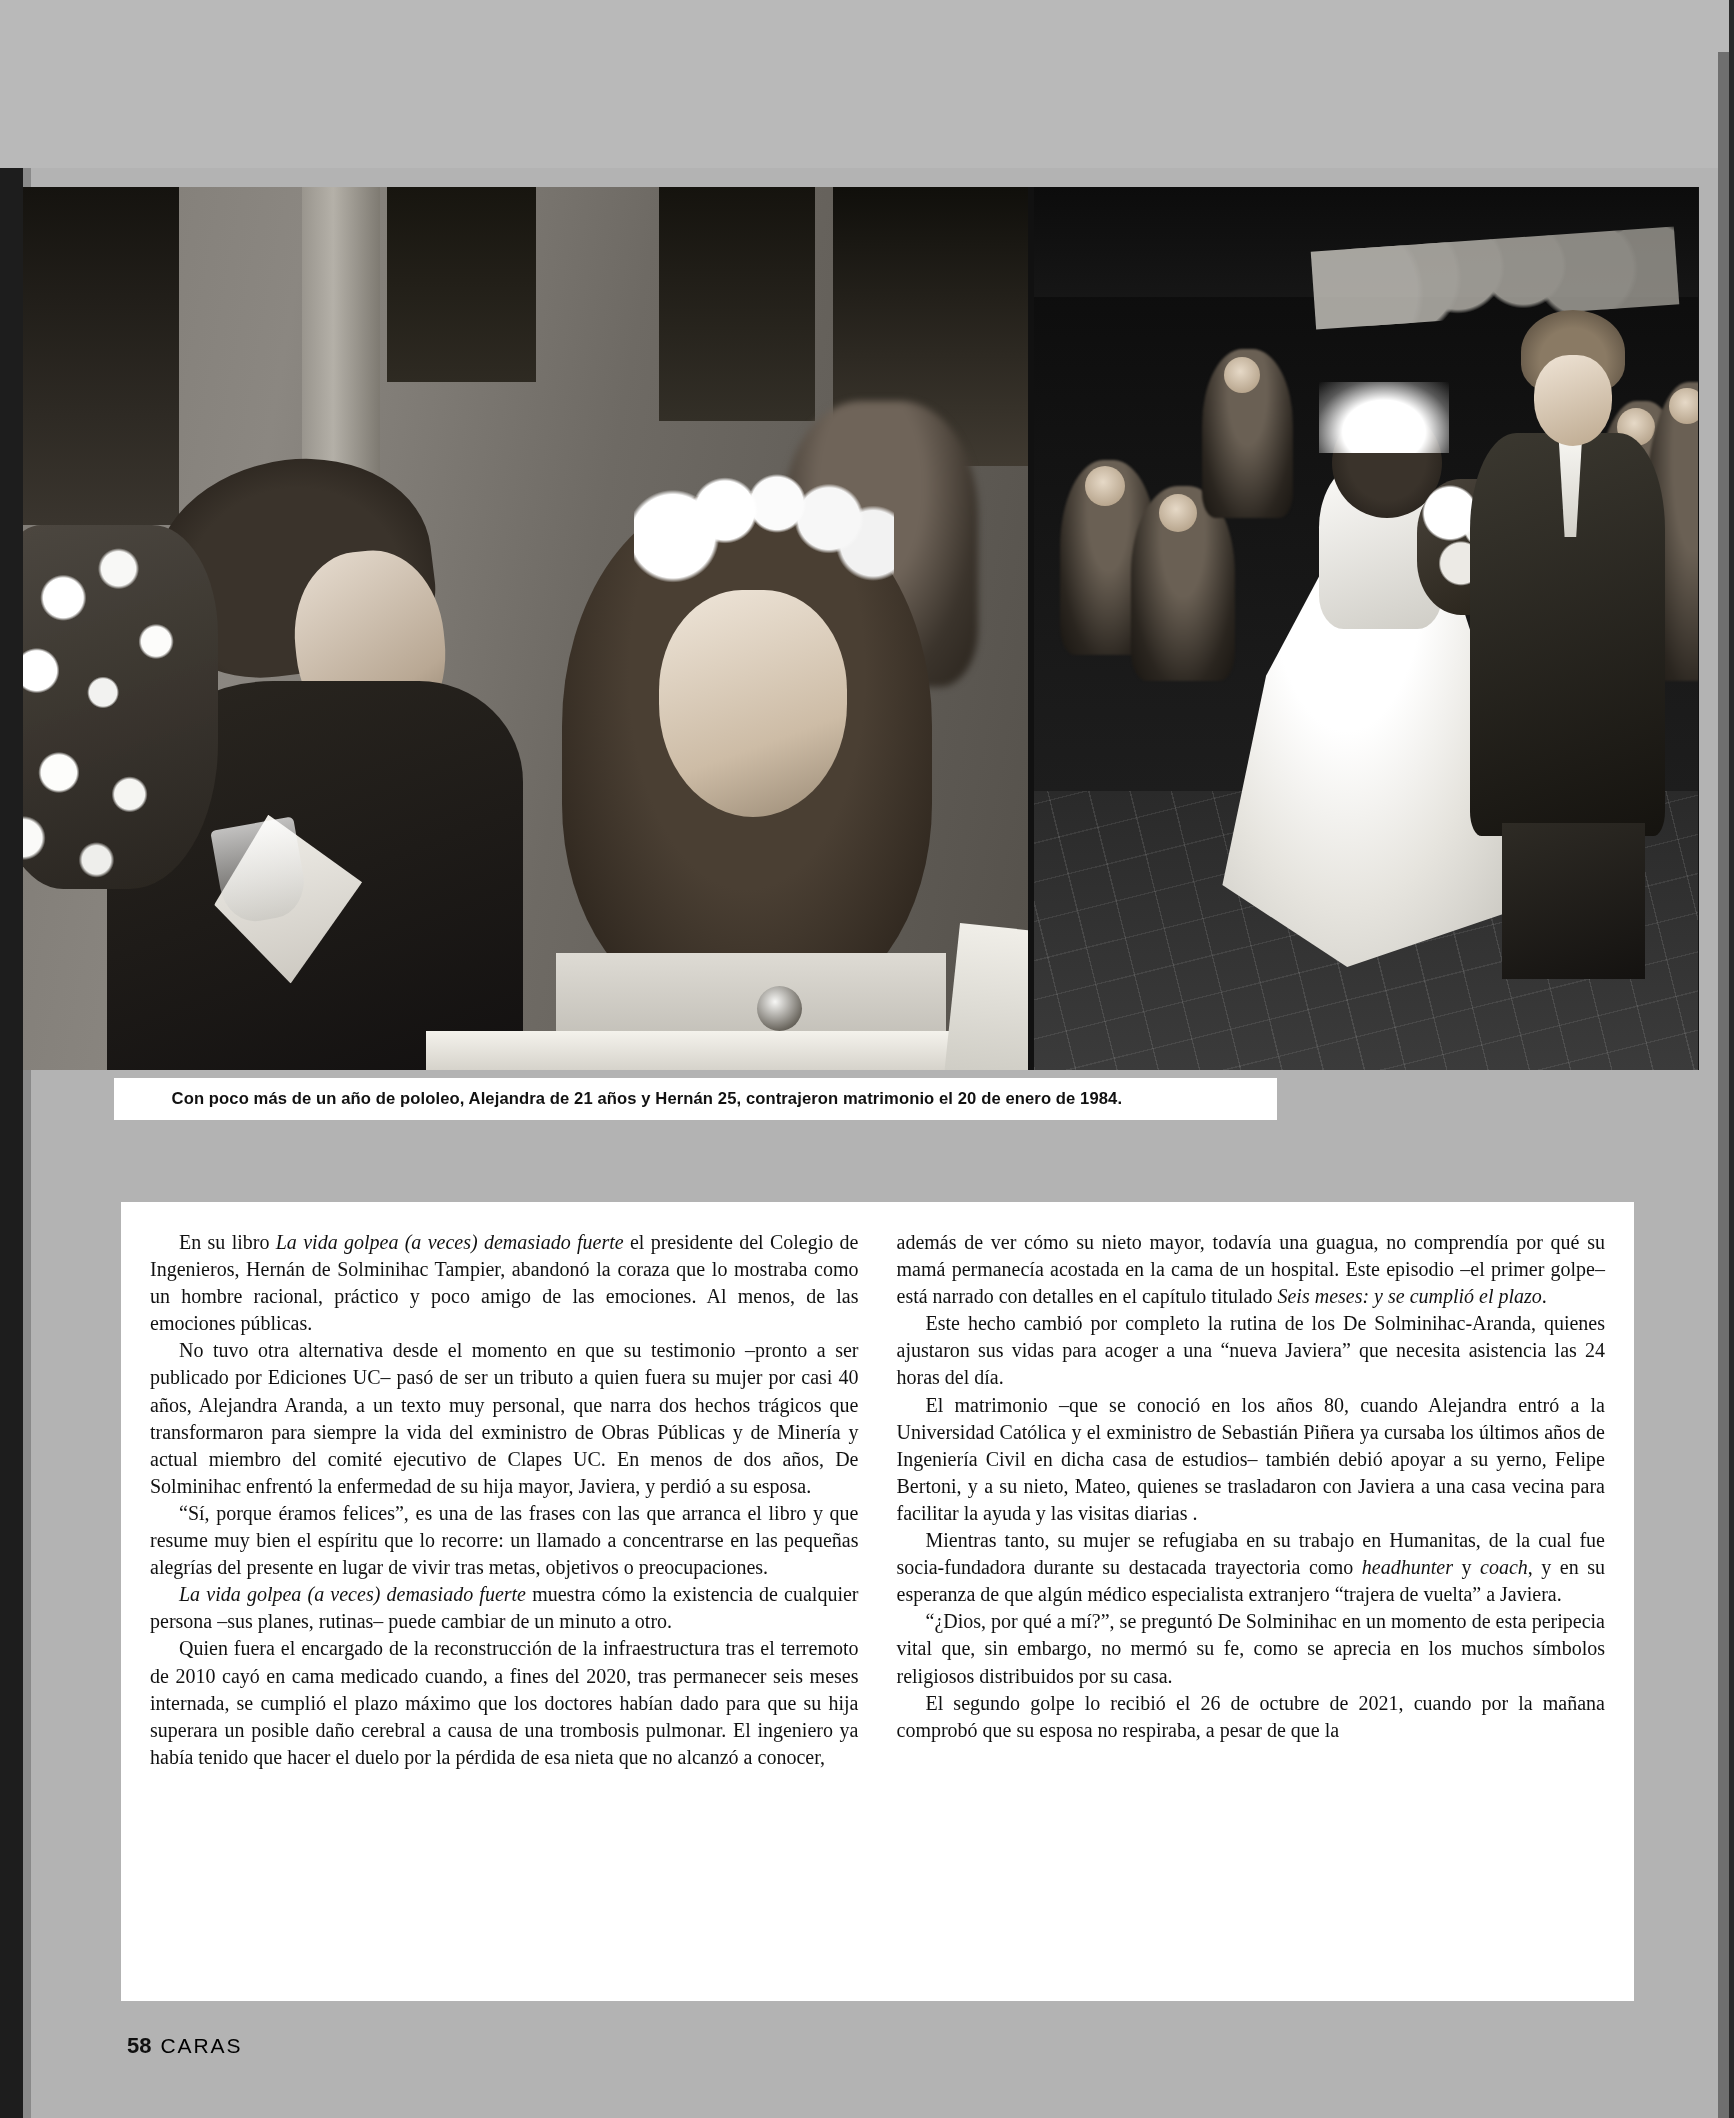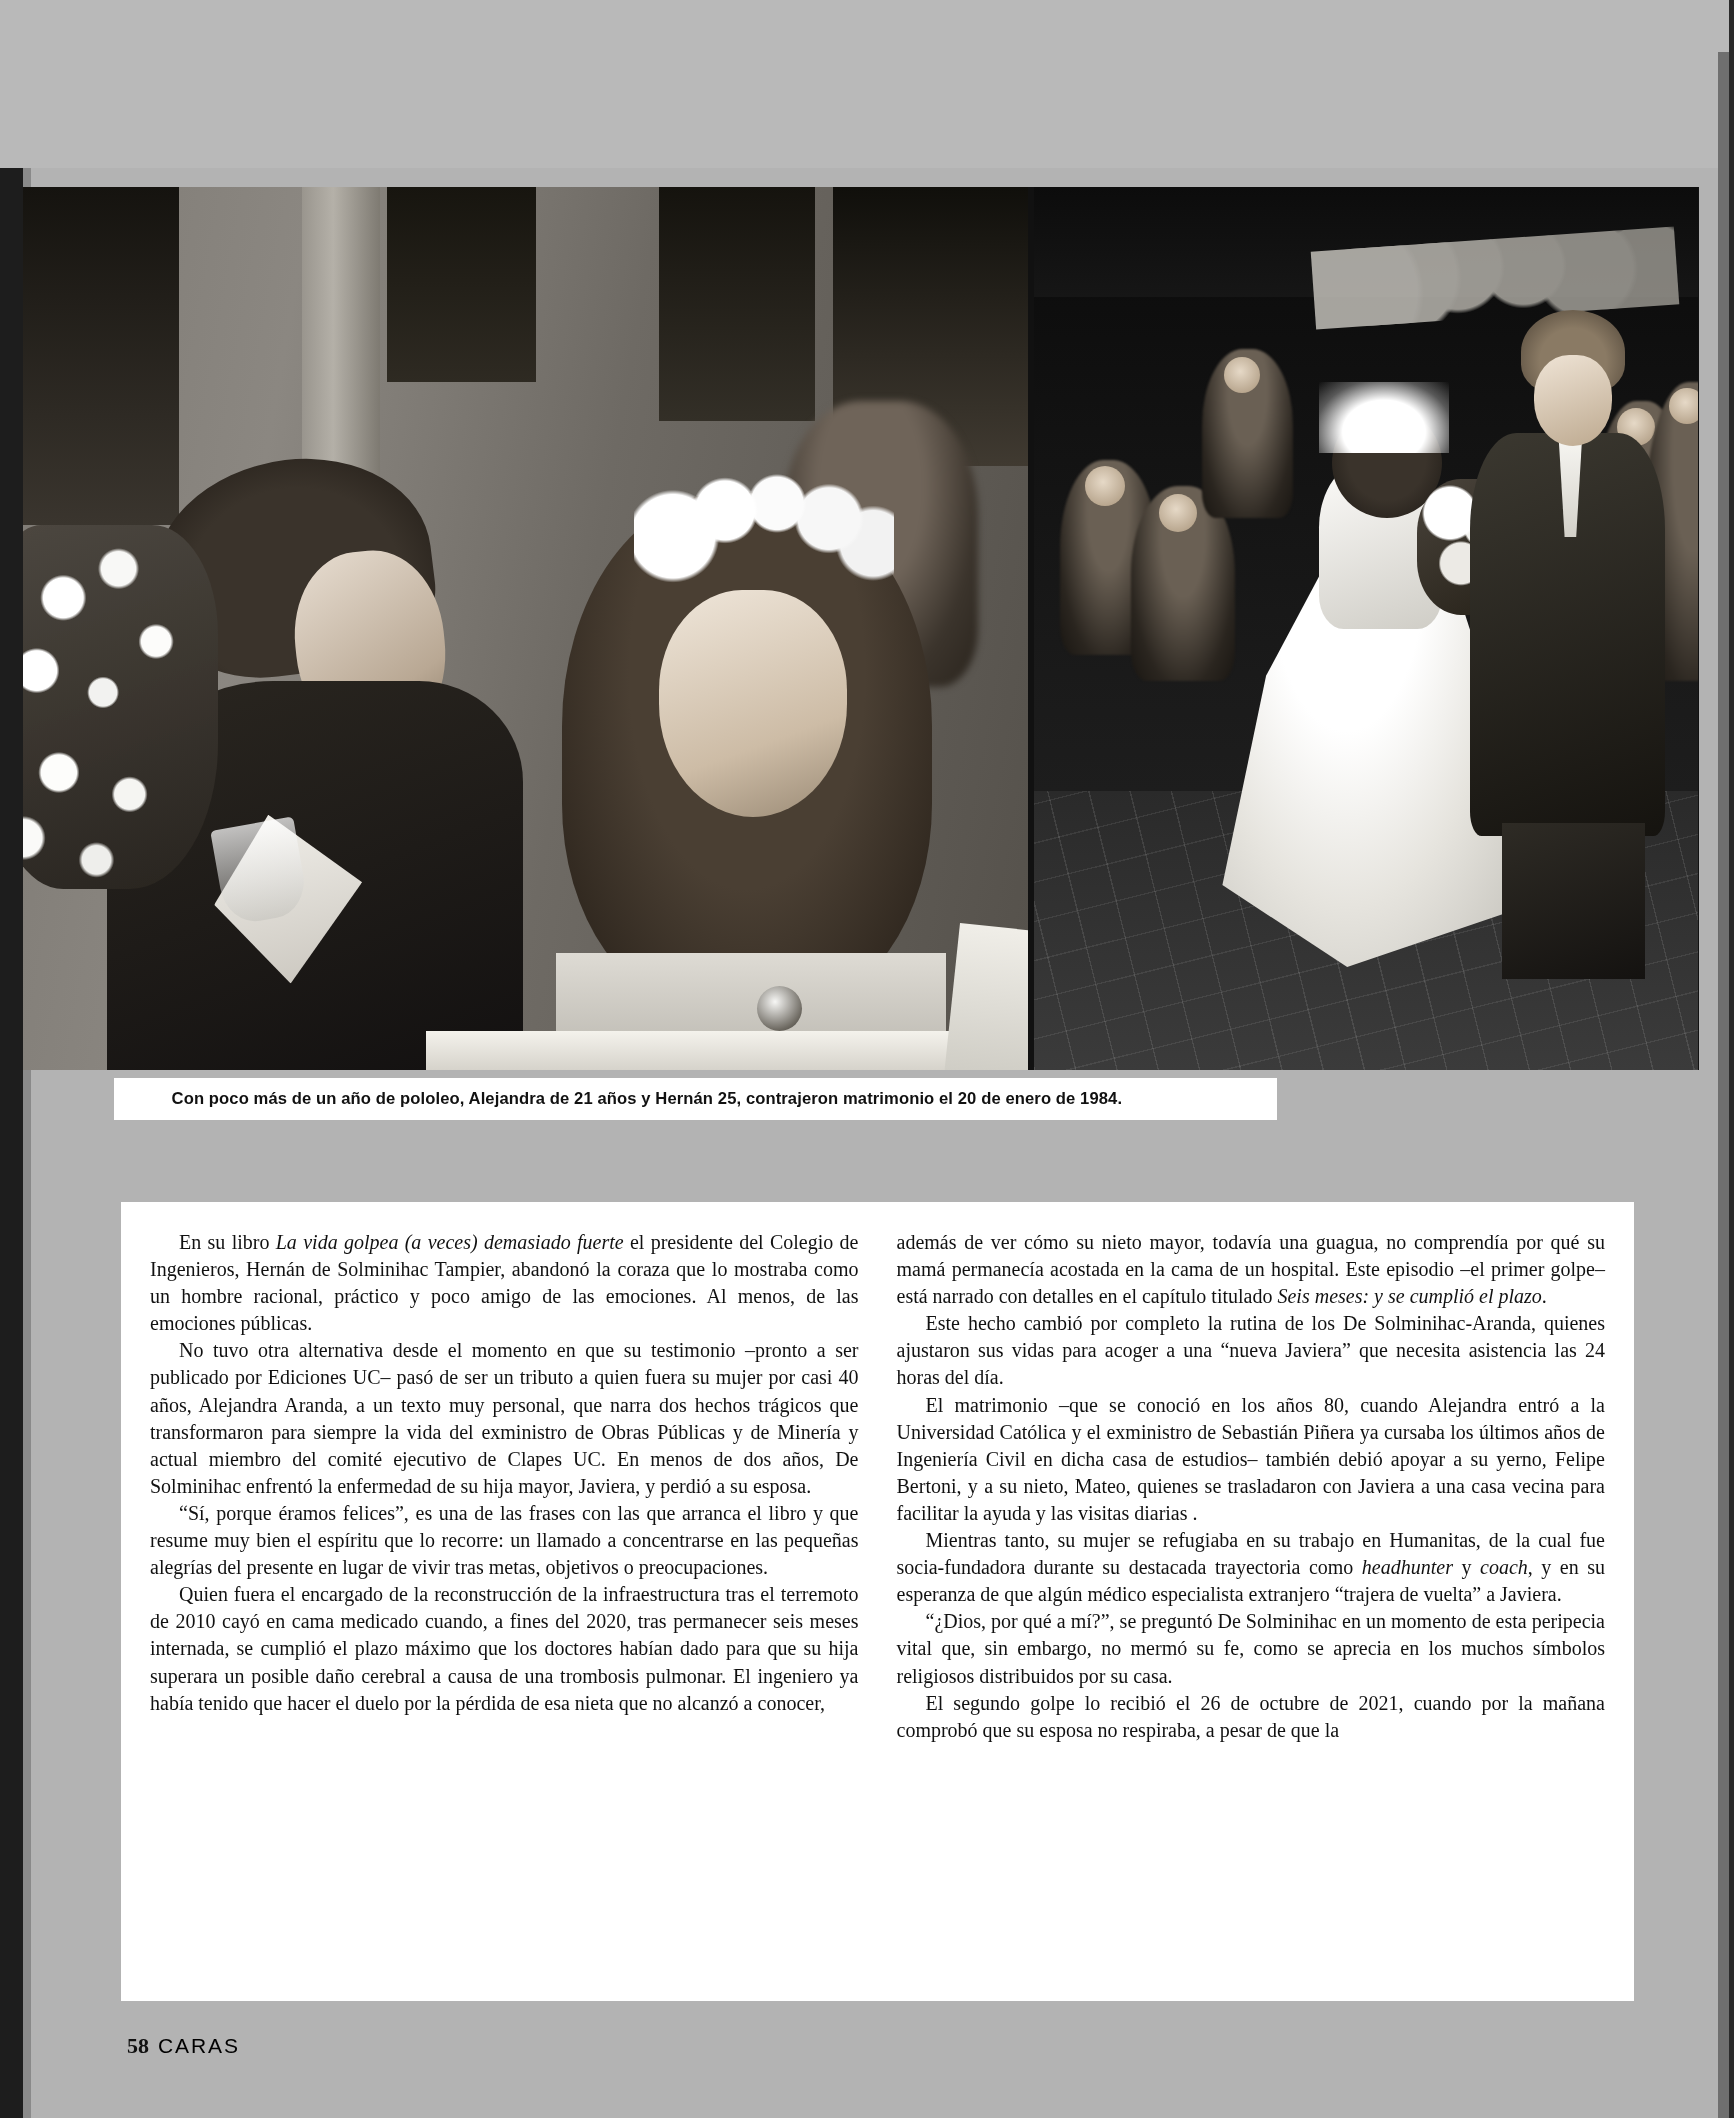--- a/index.html
+++ b/index.html
@@ -375,21 +375,21 @@
   
   .footer {
     position: absolute;
     left: 127px;
     top: 2033px;
     display: flex;
     align-items: baseline;
     gap: 9px;
   }
   .folio {
-    font-family: Liberation Serif, serif;
+    font-family: Liberation Sans, sans-serif;
     font-weight: 700;
     font-size: 22px;
     color: #111;
   }
   .mag {
     font-family: "Liberation Sans", sans-serif;
     font-weight: 400;
     font-size: 21px;
     letter-spacing: 1.9px;
     color: #000000;
@@ -479,20 +479,21 @@
   <div class="caption-box">
     <span class="caption-text">Con poco más de un año de pololeo, Alejandra de 21 años y Hernán 25, contrajeron matrimonio el 20 de enero de 1984.</span>
   </div>
 
   <div class="text-block">
     <div class="cols">
       <div class="col" id="col-left">
           <p><span>En su libro </span><em>La vida golpea (a veces) demasiado fuerte</em><span> el presidente del Colegio de Ingenieros, Hernán de Solminihac Tampier, abandonó la coraza que lo mostraba como un hombre racional, práctico y poco amigo de las emociones. Al menos, de las emociones públicas.</span></p>
           <p><span>No tuvo otra alternativa desde el momento en que su testimonio –pronto a ser publicado por Ediciones UC– pasó de ser un tributo a quien fuera su mujer por casi 40 años, Alejandra Aranda, a un texto muy personal, que narra dos hechos trágicos que transformaron para siempre la vida del exministro de Obras Públicas y de Minería y actual miembro del comité ejecutivo de Clapes UC. En menos de dos años, De Solminihac enfrentó la enfermedad de su hija mayor, Javiera, y perdió a su esposa.</span></p>
           <p><span>“Sí, porque éramos felices”, es una de las frases con las que arranca el libro y que resume muy bien el espíritu que lo recorre: un llamado a concentrarse en las pequeñas alegrías del presente en lugar de vivir tras metas, objetivos o preocupaciones.</span></p>
+          <p><em>La vida golpea (a veces) demasiado fuerte</em><span> muestra cómo la existencia de cualquier persona –sus planes, rutinas– puede cambiar de un minuto a otro.</span></p>
           <p><span>Quien fuera el encargado de la reconstrucción de la infraestructura tras el terremoto de 2010 cayó en cama medicado cuando, a fines del 2020, tras permanecer seis meses internada, se cumplió el plazo máximo que los doctores habían dado para que su hija superara un posible daño cerebral a causa de una trombosis pulmonar. El ingeniero ya había tenido que hacer el duelo por la pérdida de esa nieta que no alcanzó a conocer,</span></p>
         </div>
       <div class="col" id="col-right">
           <p class="noindent"><span>además de ver cómo su nieto mayor, todavía una guagua, no comprendía por qué su mamá permanecía acostada en la cama de un hospital. Este episodio –el primer golpe– está narrado con detalles en el capítulo titulado </span><em>Seis meses: y se cumplió el plazo</em><span>.</span></p>
           <p><span>Este hecho cambió por completo la rutina de los De Solminihac-Aranda, quienes ajustaron sus vidas para acoger a una “nueva Javiera” que necesita asistencia las 24 horas del día.</span></p>
           <p><span>El matrimonio –que se conoció en los años 80, cuando Alejandra entró a la Universidad Católica y el exministro de Sebastián Piñera ya cursaba los últimos años de Ingeniería Civil en dicha casa de estudios– también debió apoyar a su yerno, Felipe Bertoni, y a su nieto, Mateo, quienes se trasladaron con Javiera a una casa vecina para facilitar la ayuda y las visitas diarias .</span></p>
           <p><span>Mientras tanto, su mujer se refugiaba en su trabajo en Humanitas, de la cual fue socia-fundadora durante su destacada trayectoria como </span><em>headhunter</em><span> y </span><em>coach</em><span>,  y en su esperanza de que algún médico especialista extranjero “trajera de vuelta” a Javiera.</span></p>
           <p><span>“¿Dios, por qué a mí?”, se preguntó De Solminihac en un momento de esta peripecia vital que, sin embargo, no mermó su fe, como se aprecia en los muchos símbolos religiosos distribuidos por su casa.</span></p>
           <p><span>El segundo golpe lo recibió el 26 de octubre de 2021, cuando por la mañana comprobó que su esposa no respiraba, a pesar de que la</span></p>
         </div>

